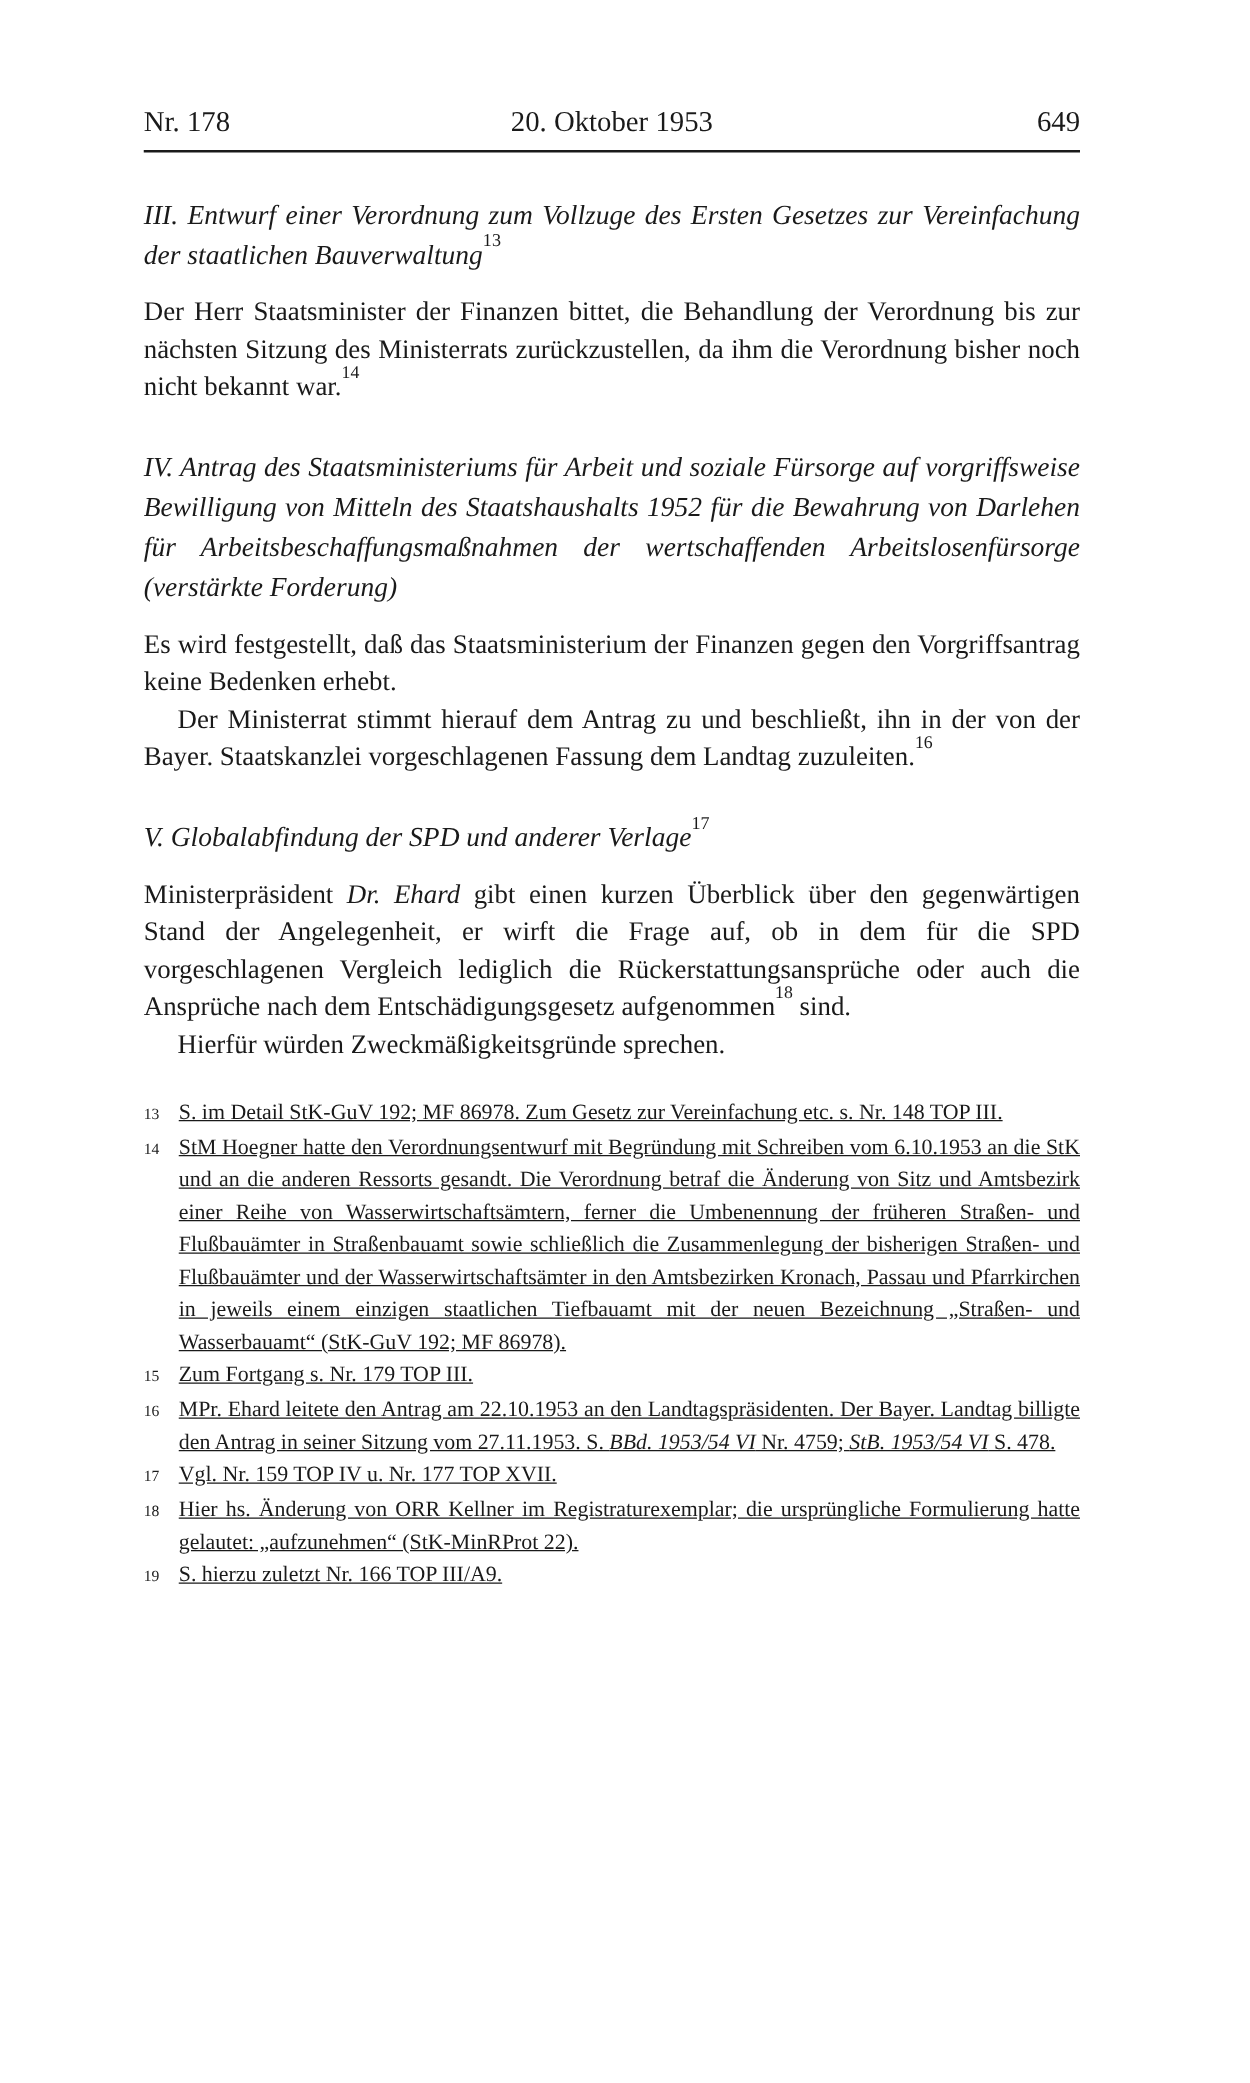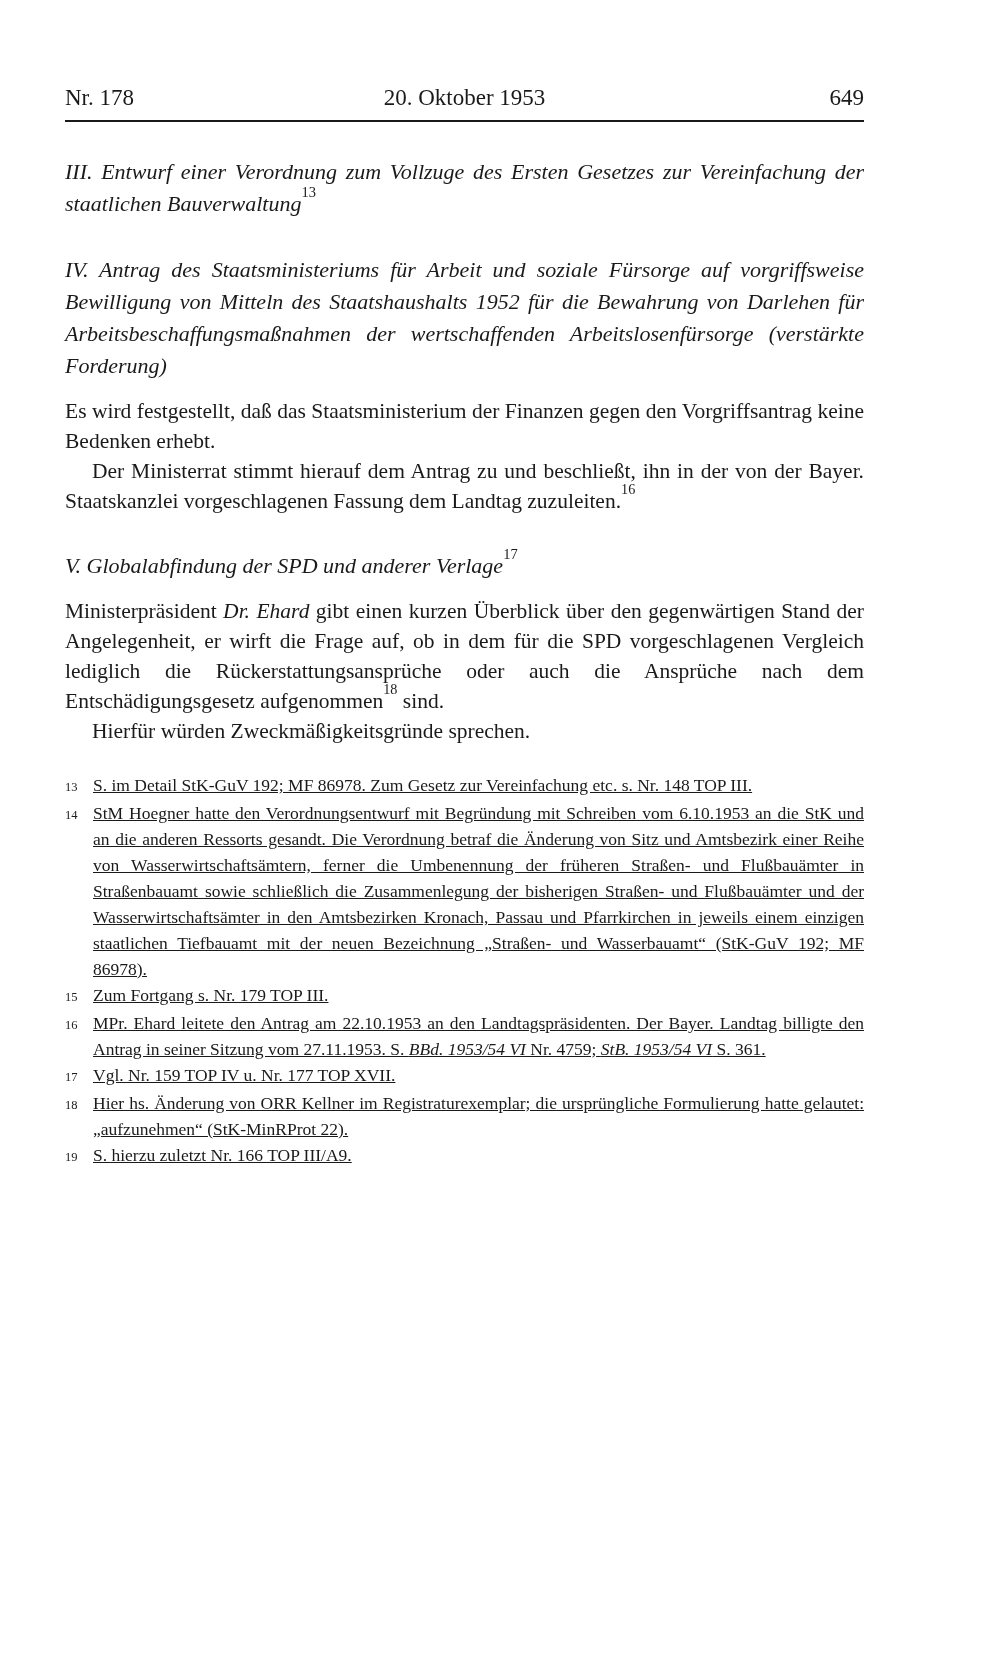--- a/index.html
+++ b/index.html
@@ -2,21 +2,21 @@
 <html lang="de"><head>
 <meta charset="utf-8">
 <style>
   html,body{margin:0;padding:0;background:#ffffff;}
   .page{
     position:relative;
     width:1000px;height:1666px;
     background:#ffffff;color:#1a1a1a;
     font-family:"Liberation Serif", serif;
     box-sizing:border-box;
-    padding:84px 136px 0 65px;
+    padding:84px 136px 0 115px;
     overflow:hidden;
   }
   .hdr{position:relative;font-size:23px;line-height:28px;display:flex;}
   .hdr .c{position:absolute;left:50%;transform:translateX(-50%);}
   .hdr .r{margin-left:auto;}
   .rule{border-bottom:2px solid #1a1a1a;margin-top:8px;}
   .section-heading{
     font-style:italic;font-weight:normal;
     font-size:22px;line-height:32px;
     margin:34px 0 14px 0;
@@ -37,20 +37,21 @@
 <div class="page">
   <header class="hdr">
     <span class="l">Nr. 178</span>
     <span class="c">20. Oktober 1953</span>
     <span class="r">649</span>
   </header>
   <div class="rule"></div>
 
   <main id="content">
       <h2 class="section-heading"><span class="it">III. Entwurf einer Verordnung zum Vollzuge des Ersten Gesetzes zur Vereinfachung der staatlichen Bauverwaltung</span><sup class="fn-ref">13</sup></h2>
+      <p class="para"><span>Der Herr Staatsminister der Finanzen bittet, die Behandlung der Verordnung bis zur nächsten Sitzung des Ministerrats zurückzustellen, da ihm die Verordnung bisher noch nicht bekannt war.</span><sup class="fn-ref">14</sup></p>
       <h2 class="section-heading"><span class="it">IV. Antrag des Staatsministeriums für Arbeit und soziale Fürsorge auf vorgriffsweise Bewilligung von Mitteln des Staatshaushalts 1952 für die Bewahrung von Darlehen für Arbeitsbeschaffungsmaßnahmen der wertschaffenden Arbeitslosenfürsorge (verstärkte Forderung)</span></h2>
       <p class="para"><span>Es wird festgestellt, daß das Staatsministerium der Finanzen gegen den Vorgriffsantrag keine Bedenken erhebt.</span></p>
       <p class="para indent"><span>Der Ministerrat stimmt hierauf dem Antrag zu und beschließt, ihn in der von der Bayer. Staatskanzlei vorgeschlagenen Fassung dem Landtag zuzuleiten.</span><sup class="fn-ref">16</sup></p>
       <h2 class="section-heading"><span class="it">V. Globalabfindung der SPD und anderer Verlage</span><sup class="fn-ref">17</sup></h2>
       <p class="para"><span>Ministerpräsident </span><span class="it">Dr. Ehard</span><span> gibt einen kurzen Überblick über den gegenwärtigen Stand der Angelegenheit, er wirft die Frage auf, ob in dem für die SPD vorgeschlagenen Vergleich lediglich die Rückerstattungsansprüche oder auch die Ansprüche nach dem Entschädigungsgesetz aufgenommen</span><sup class="fn-ref">18</sup><span> sind.</span></p>
       <p class="para indent"><span>Hierfür würden Zweckmäßigkeitsgründe sprechen.</span></p>
     </main>
 
   <section id="footnotes" class="footnotes">
       <div class="footnote">
@@ -60,21 +61,21 @@
       <div class="footnote">
         <span class="fn-num">14</span>
         <div class="fn-text"><span>StM Hoegner hatte den Verordnungsentwurf mit Begründung mit Schreiben vom 6.10.1953 an die StK und an die anderen Ressorts gesandt. Die Verordnung betraf die Änderung von Sitz und Amtsbezirk einer Reihe von Wasserwirtschaftsämtern, ferner die Umbenennung der früheren Straßen- und Flußbauämter in Straßenbauamt sowie schließlich die Zusammenlegung der bisherigen Straßen- und Flußbauämter und der Wasserwirtschaftsämter in den Amtsbezirken Kronach, Passau und Pfarrkirchen in jeweils einem einzigen staatlichen Tiefbauamt mit der neuen Bezeichnung „Straßen- und Wasserbauamt“ (StK-GuV 192; MF 86978).</span></div>
       </div>
       <div class="footnote">
         <span class="fn-num">15</span>
         <div class="fn-text"><span>Zum Fortgang s. Nr. 179 TOP III.</span></div>
       </div>
       <div class="footnote">
         <span class="fn-num">16</span>
-        <div class="fn-text"><span>MPr. Ehard leitete den Antrag am 22.10.1953 an den Landtagspräsidenten. Der Bayer. Landtag billigte den Antrag in seiner Sitzung vom 27.11.1953. S. </span><span class="it">BBd. 1953/54 VI</span><span> Nr. 4759; </span><span class="it">StB. 1953/54 VI</span><span> S. 361.</span></div>
+        <div class="fn-text"><span>MPr. Ehard leitete den Antrag am 22.10.1953 an den Landtagspräsidenten. Der Bayer. Landtag billigte den Antrag in seiner Sitzung vom 27.11.1953. S. </span><span class="it">BBd. 1953/54 VI</span><span> Nr. 4759; </span><span class="it">StB. 1953/54 VI</span><span> S. 478.</span></div>
       </div>
       <div class="footnote">
         <span class="fn-num">17</span>
         <div class="fn-text"><span>Vgl. Nr. 159 TOP IV u. Nr. 177 TOP XVII.</span></div>
       </div>
       <div class="footnote">
         <span class="fn-num">18</span>
         <div class="fn-text"><span>Hier hs. Änderung von ORR Kellner im Registraturexemplar; die ursprüngliche Formulierung hatte gelautet: „aufzunehmen“ (StK-MinRProt 22).</span></div>
       </div>
       <div class="footnote">

